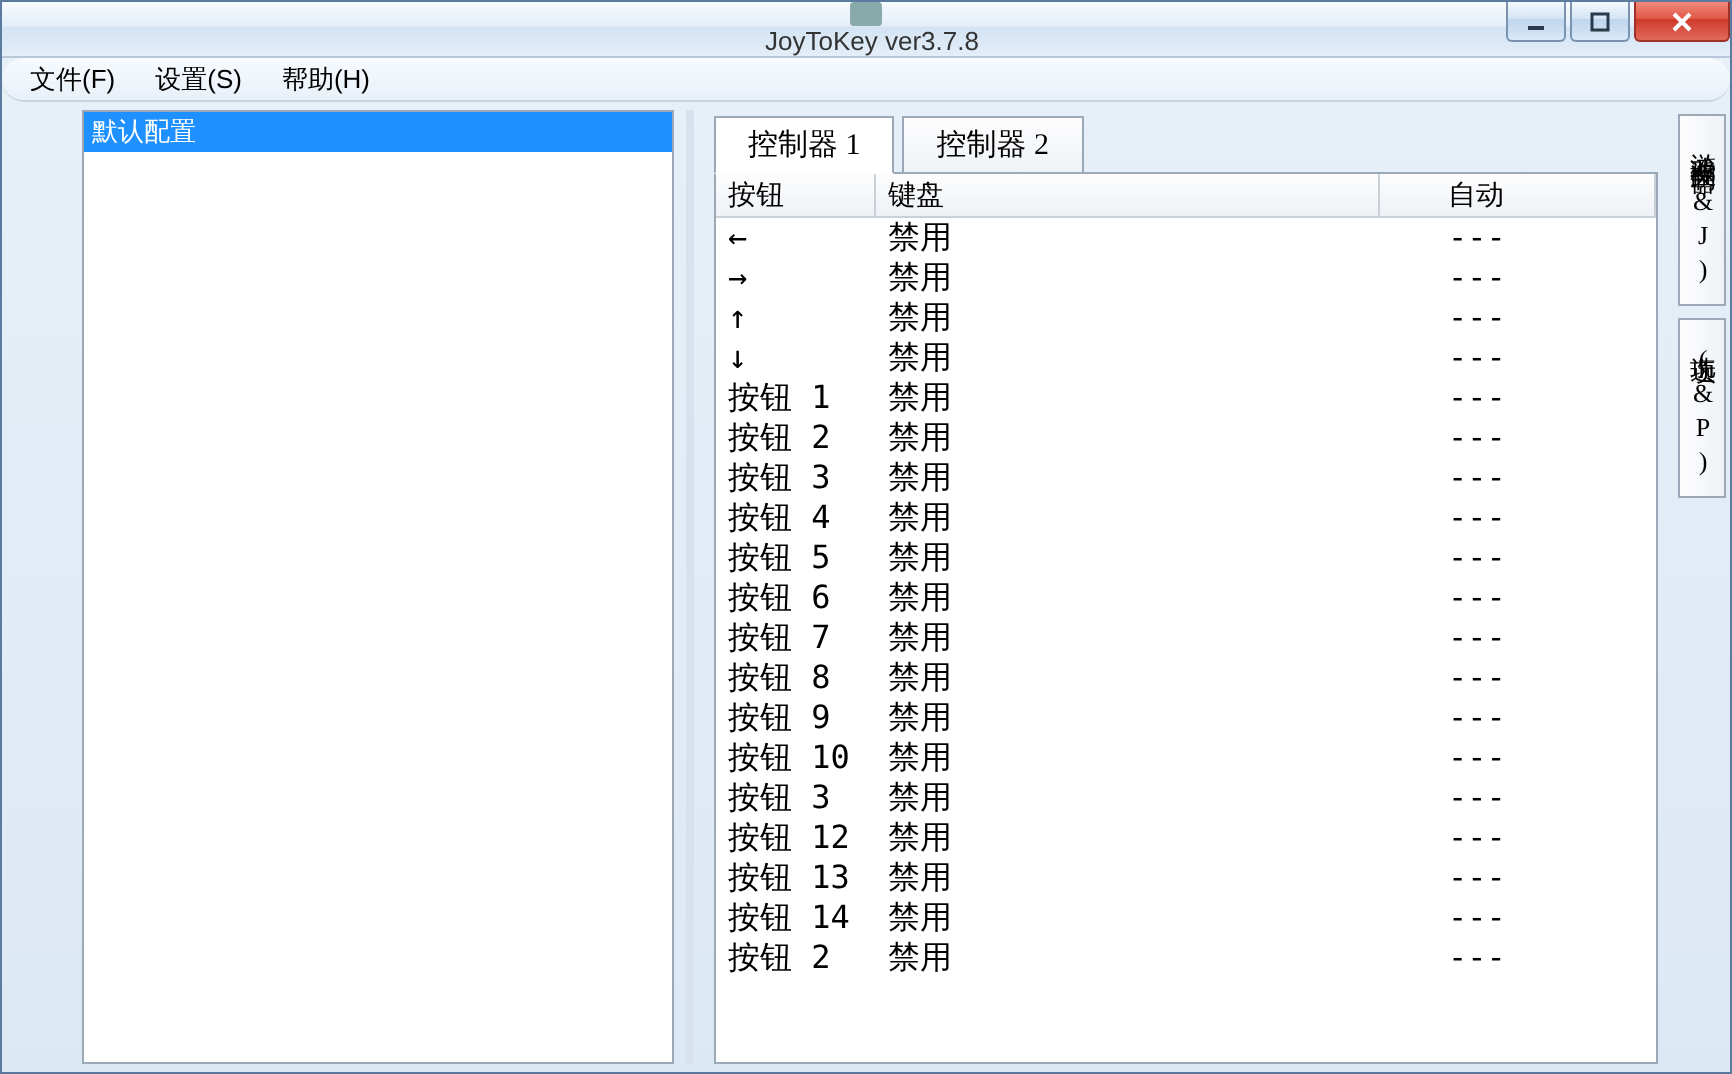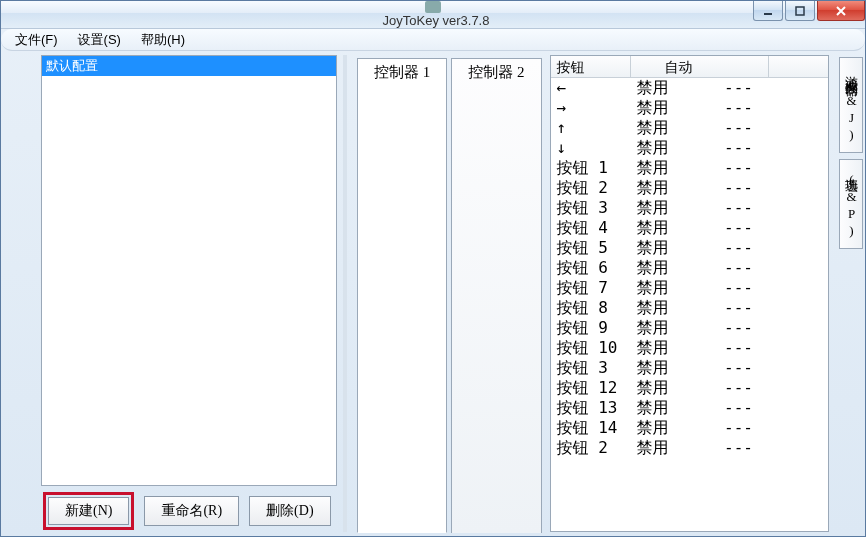--- a/index.html
+++ b/index.html
@@ -121,20 +121,21 @@
   .highlight-new .dlg-btn { height: 28px; }
   
   .vsplit {
     width: 4px;
     background: #d8e2ec;
   }
   
   .right-main {
     flex: 1;
     display: flex;
+    flex-direction: column;
     min-width: 0;
   }
   .tabs {
     display: flex;
     gap: 4px;
     padding: 2px 4px 0 4px;
   }
   .tab {
     border: 1px solid #9aa8b8;
     border-bottom: none;
@@ -261,47 +262,35 @@
   <span class="menu-item">设置(S)</span>
   <span class="menu-item">帮助(H)</span>
 </div>
 
 <div class="client">
 
   <div class="left-panel">
     <div class="profile-list">
       <div class="profile-item">默认配置</div>
     </div>
-    <div class="left-buttons">
-      <span class="highlight-new">
-        <button class="dlg-btn">
-          <span>新建(N)</span>
-        </button>
-      </span>
-      <button class="dlg-btn">
-        <span>重命名(R)</span>
-      </button>
-      <button class="dlg-btn">
-        <span>删除(D)</span>
-      </button>
-    </div>
   </div>
 
   <div class="vsplit"></div>
 
   <div class="right-main">
     <div class="tabs">
       <div class="tab active">控制器 1</div>
       <div class="tab">控制器 2</div>
     </div>
     <div class="tab-content">
       <div class="listview-wrap">
         <div class="listview" id="listview">
           <div class="lv-header">
             <div class="col col-btn">按钮</div>
+            <div class="col col-kbd">键盘</div>
             <div class="col col-auto">自动</div>
           </div>
 
         <div class="lv-row">
               <div class="cell col-btn arrow-glyph">←</div>
               <div class="cell col-kbd">禁用</div>
               <div class="cell col-auto">---</div>
             </div>
             <div class="lv-row">
               <div class="cell col-btn arrow-glyph">→</div>

